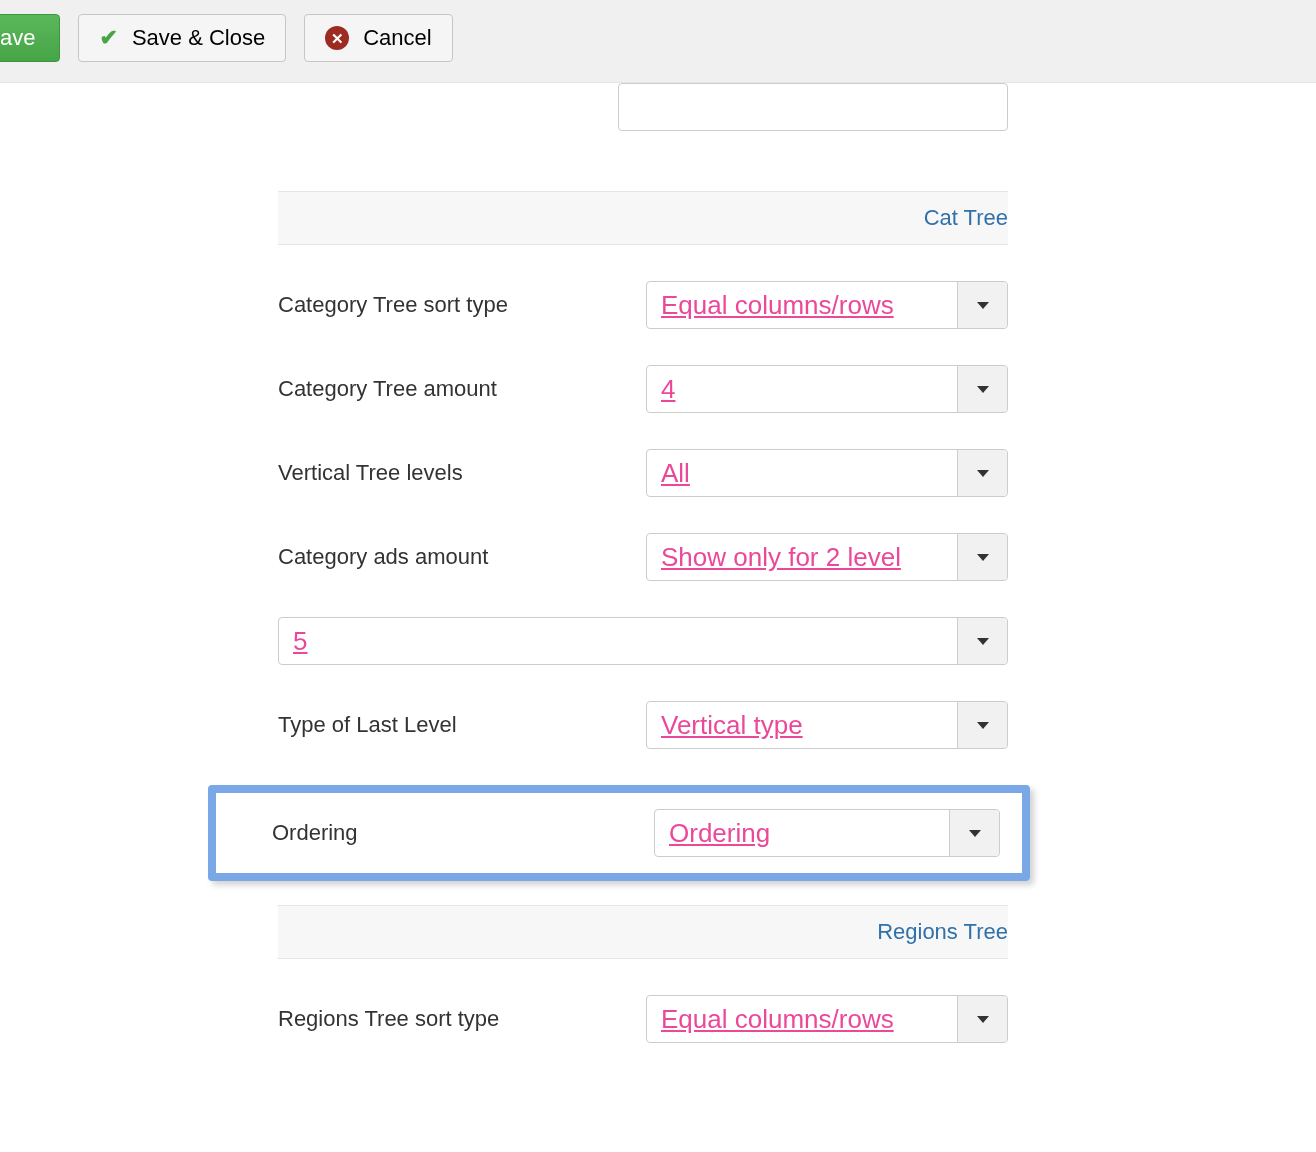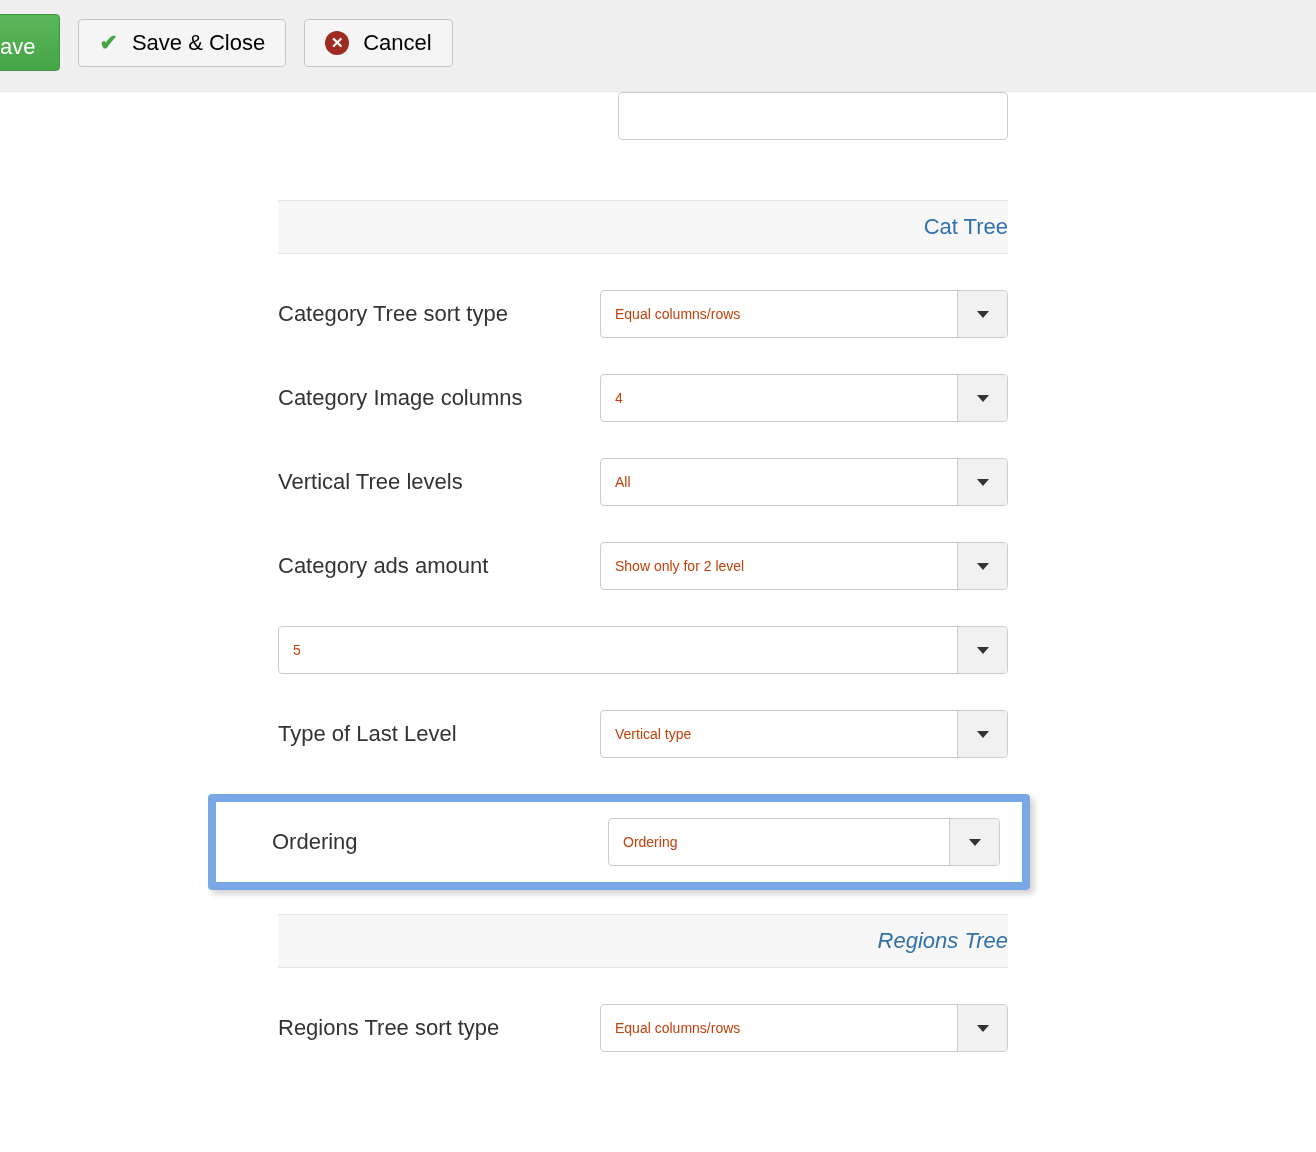--- a/index.html
+++ b/index.html
@@ -35,21 +35,21 @@
   .btn-save {
     background: #46a546;
     background: linear-gradient(#5bb75b,#46a546);
     border-color: #3d963d;
     color: #fff;
     border-top-left-radius: 0;
     border-bottom-left-radius: 0;
     padding-left: 0;
     margin-left: -1px;
   }
-  .btn-save .label { padding-right: 4px; margin-top: 9px; }
+  .btn-save .label { padding-right: 4px; }
   .btn .icon-check {
     color: #46a546;
     font-weight: bold;
     font-size: 22px;
   }
   .btn .icon-cancel {
     display:inline-flex;
     align-items:center;
     justify-content:center;
     width: 24px; height:24px;
@@ -86,26 +86,27 @@
   .section-header {
     background: #f7f7f7;
     border-top: 1px solid #e5e5e5;
     border-bottom: 1px solid #e5e5e5;
     text-align: right;
     font-size: 22px;
     color: #3071a9;
     padding: 13px 0;
     margin-bottom: 36px;
   }
-  .section-header.regions { margin-top: 24px; font-style: italic; }
+  .section-header.regions { margin-top: 24px; }
 
   .row {
     display:flex;
     align-items:center;
     margin-bottom: 36px;
+    gap: 46px;
   }
   .row .label {
     width: 322px;
     font-size: 22px;
     color: #333;
   }
   .select {
     flex: 1;
     display:flex;
     align-items:stretch;
@@ -114,23 +115,24 @@
     height: 48px;
     background:#fff;
     cursor:pointer;
     min-width: 0;
   }
   .select .value {
     flex:1;
     display:flex;
     align-items:center;
     padding: 0 14px;
-    font-size: 14px;
-    color:#c2410c;
+    font-size: 26px;
+    color:#ec4899;
     min-width: 0;
+    text-decoration: underline;
   }
   .select .caret-box {
     width: 50px;
     background:#f1f1f1;
     border-left: 1px solid #cccccc;
     border-top-right-radius:4px;
     border-bottom-right-radius:4px;
     display:flex;
     align-items:center;
     justify-content:center;
@@ -189,21 +191,21 @@
       <div class="label">Category Tree sort type</div>
       <div class="select">
         <div class="value">Equal columns/rows</div>
         <div class="caret-box">
             <div class="caret"></div>
           </div>
       </div>
     </div>
 
     <div class="row">
-      <div class="label">Category Image columns</div>
+      <div class="label">Category Tree amount</div>
       <div class="select">
         <div class="value">4</div>
         <div class="caret-box">
             <div class="caret"></div>
           </div>
       </div>
     </div>
 
     <div class="row">
       <div class="label">Vertical Tree levels</div>

